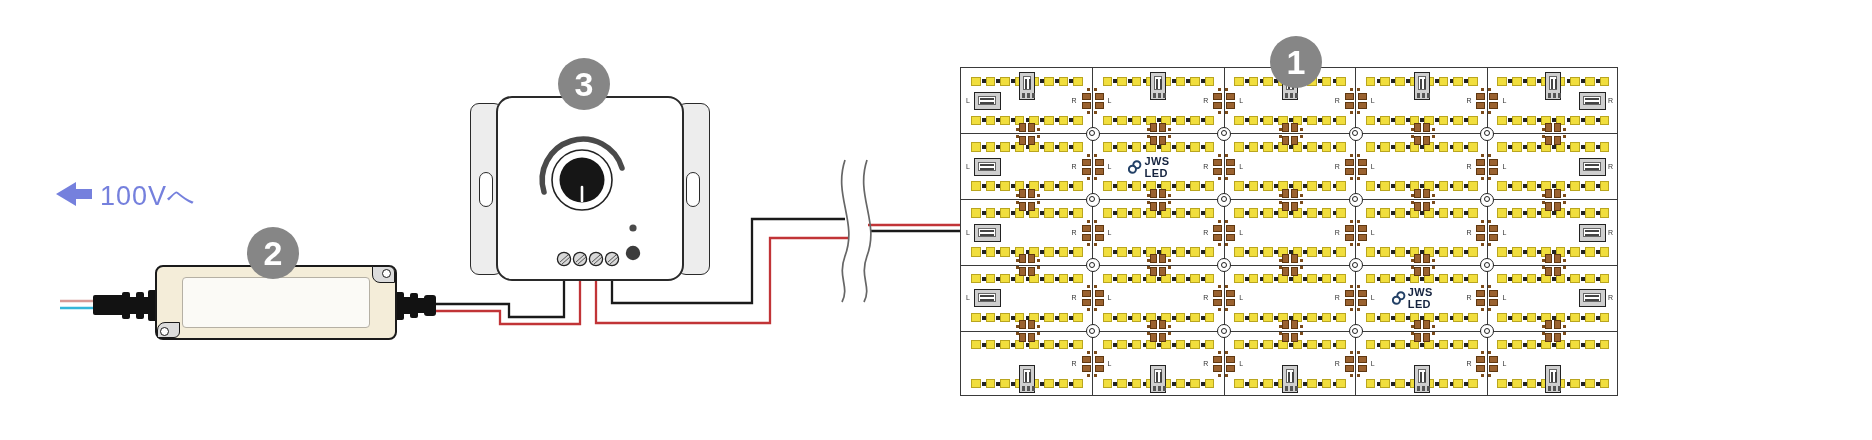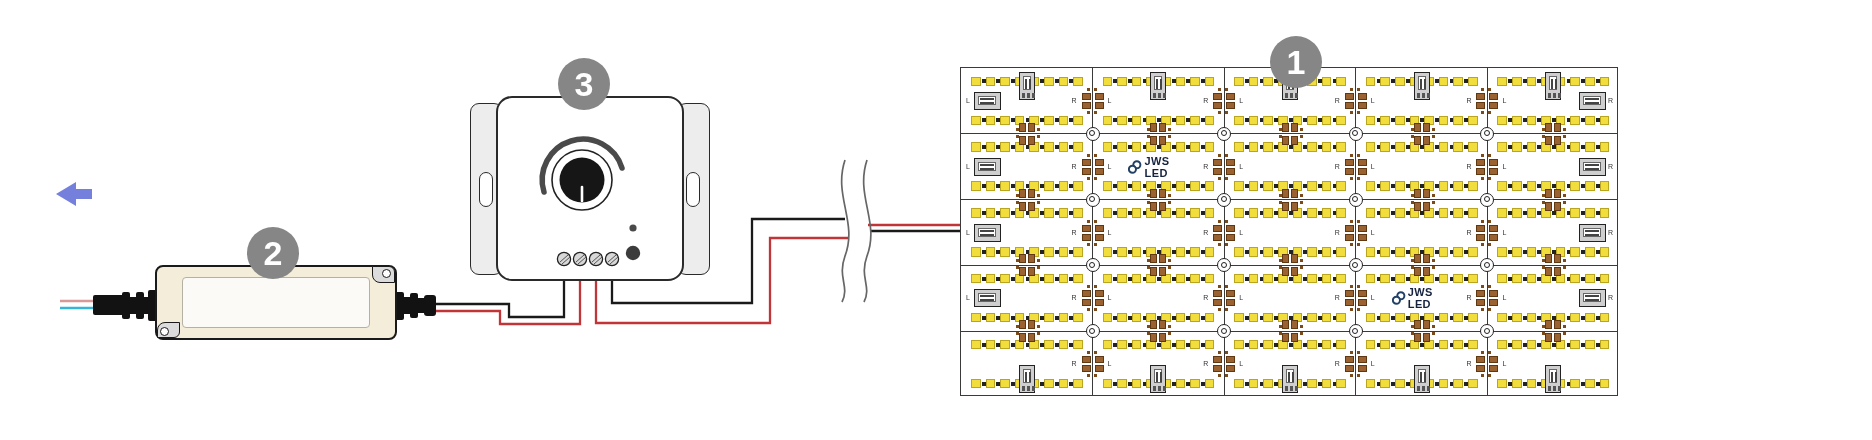--- a/index.html
+++ b/index.html
@@ -85,20 +85,21 @@
       <rect x="410" y="293" width="8" height="25" rx="2"></rect>
       <rect x="418" y="298" width="6" height="15"></rect>
       <rect x="424" y="295" width="12" height="21" rx="3"></rect>
     </g>
 
     <g>
       <path d="M544,192 A40,40 0 1 1 622,168" stroke="#4a4a4a" stroke-width="5" fill="none" stroke-linecap="round" style="z-index:9"></path>
     </g>
   </svg>
 
+  <div id="source-label">100Vへ</div>
 
   <div id="psu-body"></div>
   <div id="psu-label"></div>
   <div class="psu-tab" style="left:372px;top:266px;width:23px;height:17px;border-radius:0 6px 0 8px;">
     <div class="psu-hole" style="left:9px;top:2px;"></div>
   </div>
   <div class="psu-tab" style="left:157px;top:322px;width:23px;height:16px;border-radius:8px 0 6px 0;">
     <div class="psu-hole" style="left:2px;top:4px;"></div>
   </div>
 

